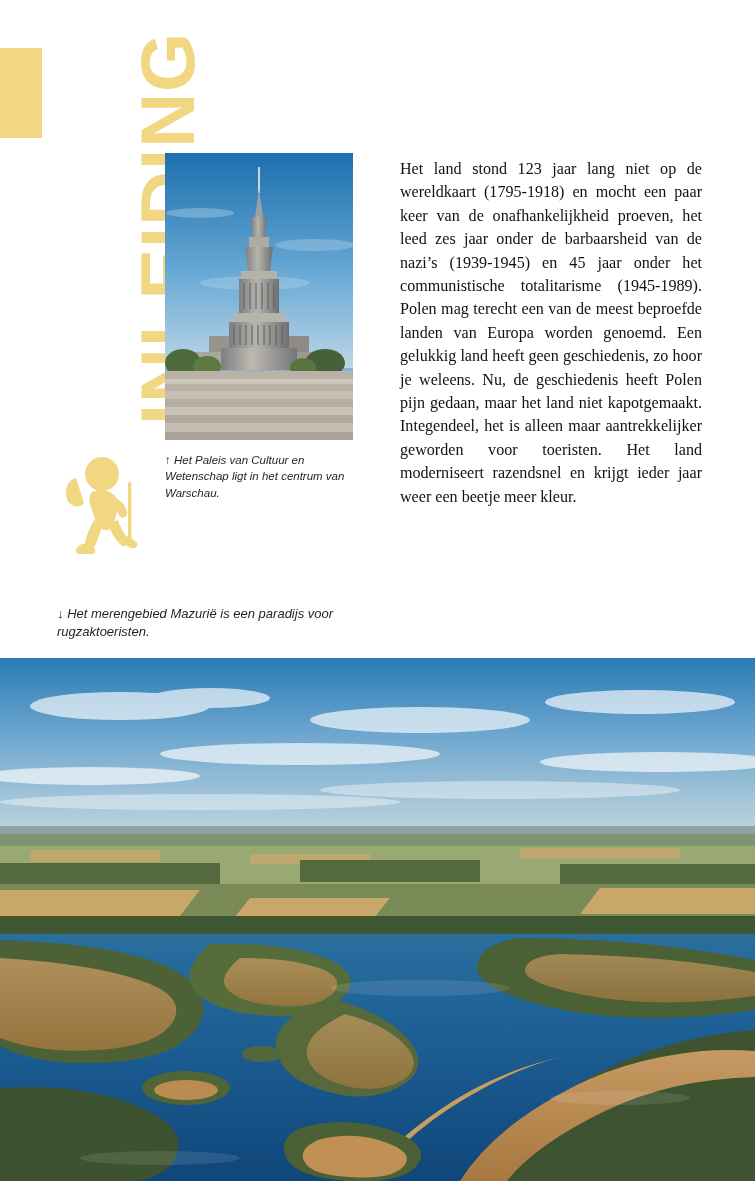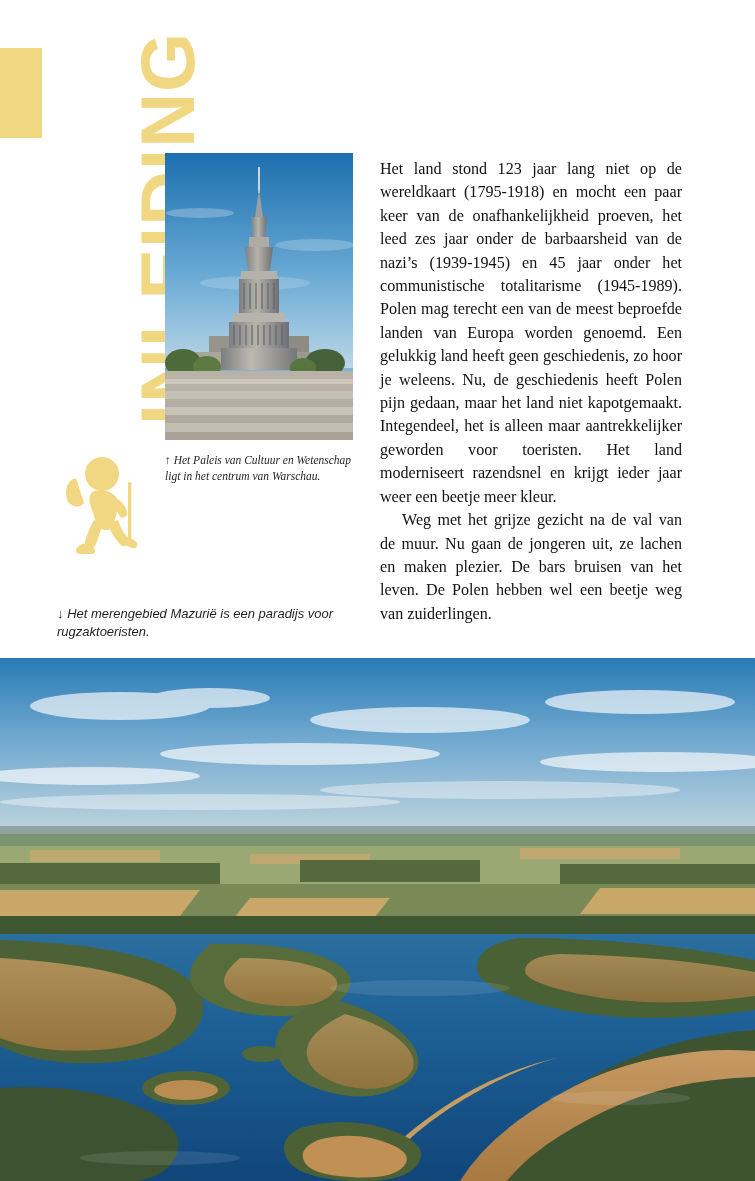--- a/index.html
+++ b/index.html
@@ -68,21 +68,21 @@
     overflow: hidden;
     background: #7fb4da;
   }
   .palace-photo svg { display: block; }
 
   .caption-palace {
     position: absolute;
     left: 165px;
     top: 452px;
     width: 190px;
-    font-family: Liberation Serif, serif;
+    font-family: Liberation Sans, sans-serif;
     font-style: italic;
     font-size: 11.5px;
     line-height: 1.42;
     color: #231f20;
   }
 
   .caption-lake {
     position: absolute;
     left: 57px;
     top: 605px;
@@ -90,21 +90,21 @@
     font-family: "Liberation Sans", sans-serif;
     font-style: italic;
     font-size: 13px;
     line-height: 1.42;
     color: #231f20;
   }
 
   
   .body-column {
     position: absolute;
-    left: 380px;
+    left: 400px;
     top: 157px;
     width: 302px;
     font-family: "Liberation Serif", serif;
     font-size: 16.1px;
     line-height: 1.455;
     color: #111111;
     text-align: justify;
   }
   .body-column p { margin: 0; }
   .body-column p.indent { text-indent: 22px; }
@@ -236,21 +236,20 @@
   <span>Het Paleis van Cultuur en Wetenschap ligt in het centrum van Warschau.</span>
 </div>
 
 <div class="caption-lake">
   <span>↓</span>
   <span>Het merengebied Mazurië is een paradijs voor rugzaktoeristen.</span>
 </div>
 
 <div class="body-column">
   <p>Het land stond 123 jaar lang niet op de wereldkaart (1795-1918) en mocht een paar keer van de onafhankelijkheid proeven, het leed zes jaar onder de barbaarsheid van de nazi’s (1939-1945) en 45 jaar onder het communistische totalitarisme (1945-1989). Polen mag terecht een van de meest beproefde landen van Europa worden genoemd. Een gelukkig land heeft geen geschiedenis, zo hoor je weleens. Nu, de geschiedenis heeft Polen pijn gedaan, maar het land niet kapotgemaakt. Integendeel, het is alleen maar aantrekkelijker geworden voor toeristen. Het land moderniseert razendsnel en krijgt ieder jaar weer een beetje meer kleur.</p>
-  <p class="indent">Weg met het grijze gezicht na de val van de muur. Nu gaan de jongeren uit, ze lachen en maken plezier. De bars bruisen van het leven. De Polen hebben wel een beetje weg van zuiderlingen.</p>
 </div>
 
 <div class="lake-photo">
   <svg width="755" height="523" viewBox="0 0 755 523" xmlns="http://www.w3.org/2000/svg">
     <defs>
       <linearGradient id="bigSky" x1="0" y1="0" x2="0" y2="1">
         <stop offset="0%" stop-color="#2a7bb5"></stop>
         <stop offset="45%" stop-color="#6fa8cf"></stop>
         <stop offset="100%" stop-color="#bfd4de"></stop>
       </linearGradient>

